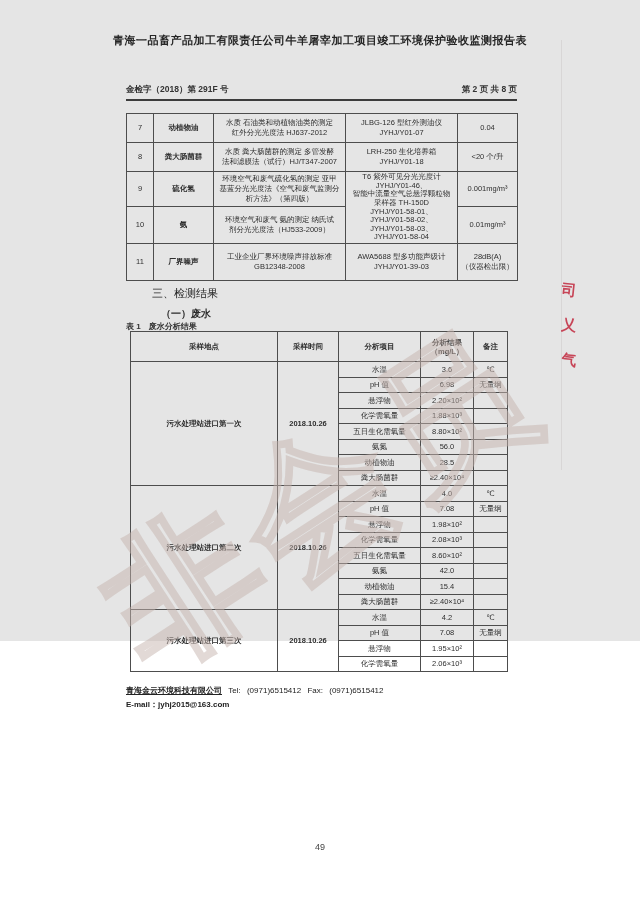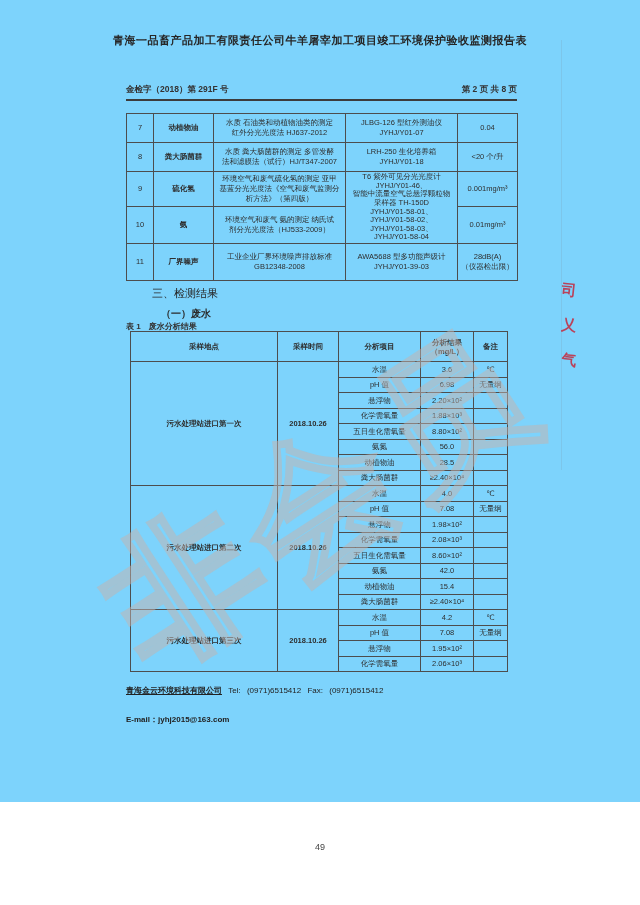--- a/index.html
+++ b/index.html
@@ -4,21 +4,21 @@
 <style>
   html,body{margin:0;padding:0;}
   body{
     width:640px;height:905px;
     background:#ffffff;
     font-family:"Liberation Sans","DejaVu Sans",sans-serif;
     color:#2e2e2e;
     position:relative;
     overflow:hidden;
   }
-  .page{position:relative;width:640px;height:802px;background:#7dd3fc;}
+  .page{position:relative;width:640px;height:641px;background:#e5e5e5;}
 
   .title{
     position:absolute;top:33px;left:0;width:100%;
     text-align:center;font-size:11px;font-weight:700;letter-spacing:0.5px;color:#262626;
   }
   .refrow{
     position:absolute;top:84px;left:126px;width:391px;
     display:flex;justify-content:space-between;
     font-size:8.5px;font-weight:700;color:#333;
   }
@@ -56,21 +56,21 @@
     border:1.5px solid #3d3d3d;
   }
   #ww-table thead tr{height:30px;}
   #ww-table tbody tr{height:15.5px;}
   #ww-table th{font-weight:700;margin-left:45px;}
   #ww-table td[data-name="sample-location"],
   #ww-table td[data-name="sample-date"]{font-weight:600;}
 
   .footer{position:absolute;top:685px;left:126px;font-size:8px;color:#222;}
   .footer .company{font-weight:700;text-decoration:underline;}
-  .footer .line2{margin-top:18px;font-weight:600;}
+  .footer .line2{margin-top:3px;font-weight:600;}
   .footer span{margin-right:4px;}
 
   .pagenum{position:absolute;top:842px;left:0;width:100%;text-align:center;font-size:9px;color:#444;}
 
   .watermark{
     position:absolute;left:85px;top:400px;
     font-size:150px;font-weight:700;white-space:nowrap;
     transform:rotate(-33deg);transform-origin:center;
     color:transparent;
     -webkit-text-stroke:3px rgba(198,180,174,0.5);

